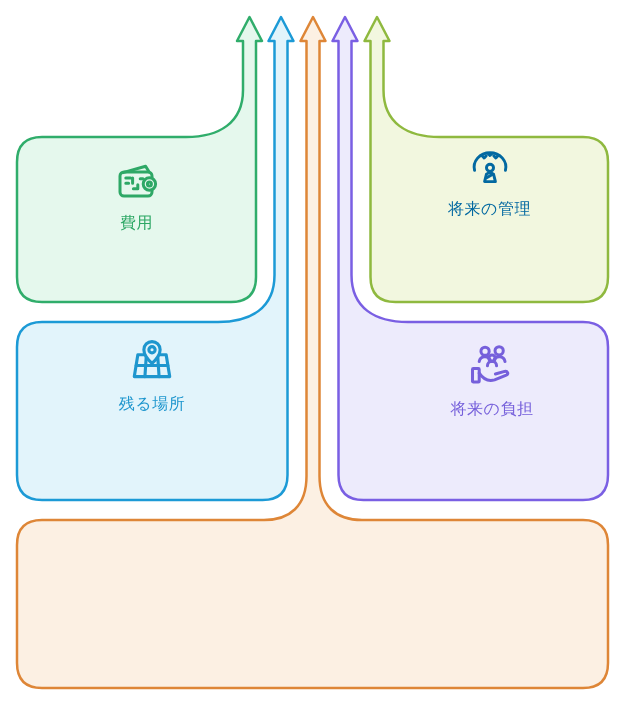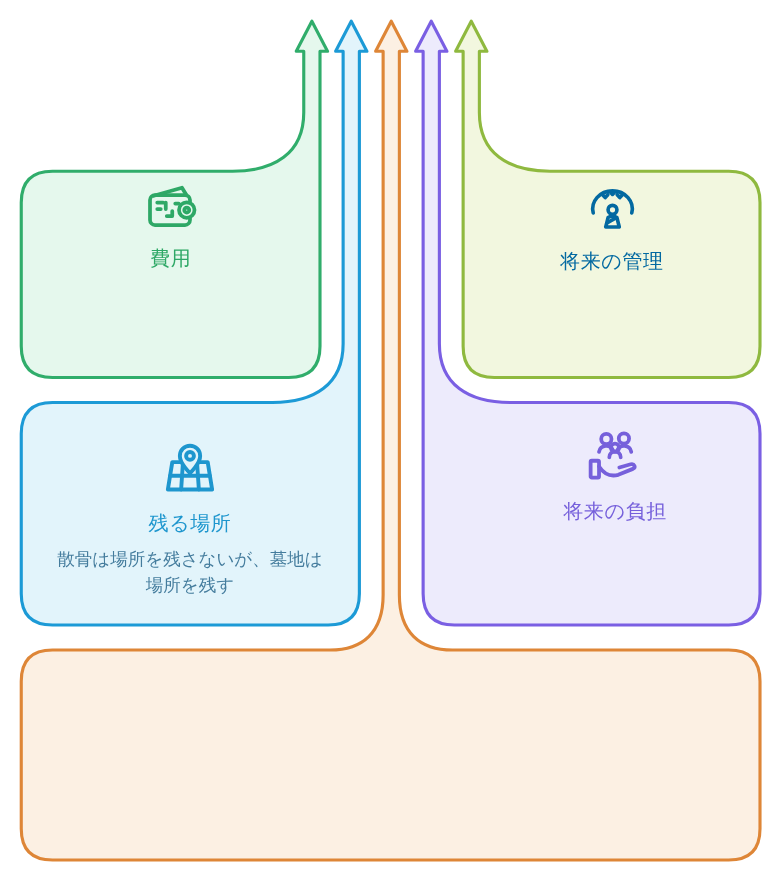--- a/index.html
+++ b/index.html
@@ -39,21 +39,21 @@
              L 287.5 475 Q 287.5 500 262.5 500
              L 42 500 Q 17 500 17 475 L 17 347 Q 17 322 42 322
              L 218 322 C 251 322 274.5 308 274.5 275 Z" stroke="#1C9AD6" fill="#E2F4FB"></path>
 
     <path stroke-width="2.5" stroke-linejoin="round" stroke-linecap="round" d="M 338.5 41 L 332.5 41 L 345 17 L 357.5 41 L 351.5 41
              L 351.5 275 C 351.5 308 375 322 408 322
              L 583 322 Q 608 322 608 347 L 608 475 Q 608 500 583 500
              L 363.5 500 Q 338.5 500 338.5 475 Z" stroke="#7A5FE3" fill="#EDEBFC"></path>
   </svg>
 
-  <div class="card-content" style="left: 17px; top: 137px; width: 239px; height: 193px; padding-top: 5px; color: rgb(46, 168, 102);">
+  <div class="card-content" style="left: 17px; top: 137px; width: 239px; height: 193px; padding-top: 21px; color: rgb(46, 168, 102);">
     <span class="card-icon">
       <svg width="48" height="48" viewBox="0 0 24 24" fill="none" stroke="currentColor" stroke-width="1.5" stroke-linecap="round" stroke-linejoin="round">
         <path d="M5 7.3 L16.3 4.1 L18 6.9"></path>
         <rect x="3.5" y="7" width="16" height="12" rx="2"></rect>
         <circle cx="18.2" cy="13" r="3.1" fill="#E5F8ED"></circle>
         <circle cx="18.2" cy="13" r="1"></circle>
         <path d="M6.4 10 h2.4 M6.4 12.6 h1.4 M10.2 15.4 h1.8 M13.6 10.4 h1.4 M9.8 10 v2.6 M12.4 15.4 v-2"></path>
       </svg>
     </span>
     <span class="card-label">費用</span>
@@ -67,31 +67,30 @@
         <path d="M11 5.4 l1 1.1 l1 -1.1"></path>
         <path d="M13.8 6.6 l1 1.1 l1 -1.1"></path>
         <circle cx="12" cy="12.4" r="1.7"></circle>
         <path d="M9.4 19 L10.3 15.4 Q12 14.2 13.7 15.4 L14.6 19 Z"></path>
         <path d="M10.4 17.2 L13.1 15.6"></path>
       </svg>
     </span>
     <span class="card-label">将来の管理</span>
   </div>
 
-  <div class="card-content" style="left: 17px; top: 322px; width: 270px; height: 178px; padding-top: 30px; color: rgb(30, 150, 206);">
+  <div class="card-content" style="left: 17px; top: 322px; width: 270px; height: 178px; padding-top: 15px; color: rgb(30, 150, 206);">
     <span class="card-icon">
       <svg width="50" height="50" viewBox="0 0 24 24" fill="none" stroke="currentColor" stroke-width="1.5" stroke-linecap="round" stroke-linejoin="round">
         <path d="M5.2 8.5 H18.8 L20.5 19 H3.5 Z"></path>
         <path d="M9.3 8.5 L8.6 19 M14.7 8.5 L15.4 19 M4.4 13.7 H19.6"></path>
         <path d="M12 2.2 a3.9 3.9 0 0 1 3.9 3.9 c0 2.9 -3.9 6.6 -3.9 6.6 s-3.9 -3.7 -3.9 -6.6 a3.9 3.9 0 0 1 3.9 -3.9 Z" fill="#E2F4FB"></path>
         <circle cx="12" cy="6.1" r="1.5"></circle>
       </svg>
     </span>
     <span class="card-label">残る場所</span>
-    <span class="card-sublabel" style="color: rgb(68, 124, 157);">散骨は場所を残さないが、墓地は場所を残す</span>
   </div>
 
   <div class="card-content" style="left: 357px; top: 322px; width: 270px; height: 178px; padding-top: 18px; color: rgb(118, 96, 219);">
     <span class="card-icon">
       <svg width="52" height="52" viewBox="0 0 24 24" fill="none" stroke="currentColor" stroke-width="1.4" stroke-linecap="round" stroke-linejoin="round">
         <circle cx="8.8" cy="5.2" r="1.9"></circle>
         <path d="M6.1 9.9 a2.7 2.7 0 0 1 5.2 -0.4"></path>
         <circle cx="15.3" cy="5" r="1.9"></circle>
         <path d="M12.8 9.5 a2.7 2.7 0 0 1 5.2 0.4"></path>
         <circle cx="12" cy="8.4" r="1.5"></circle>

